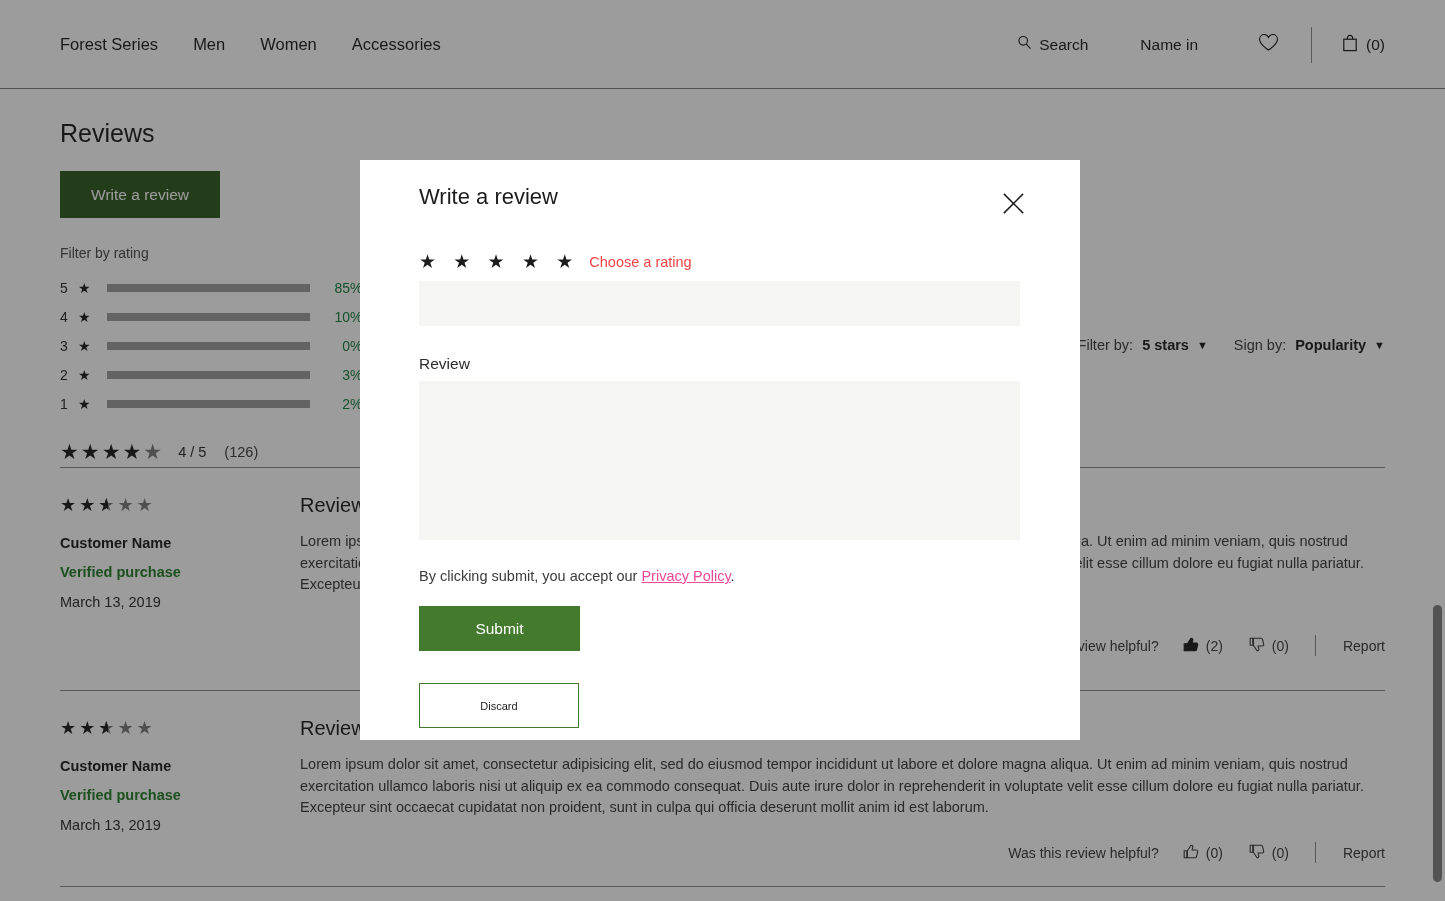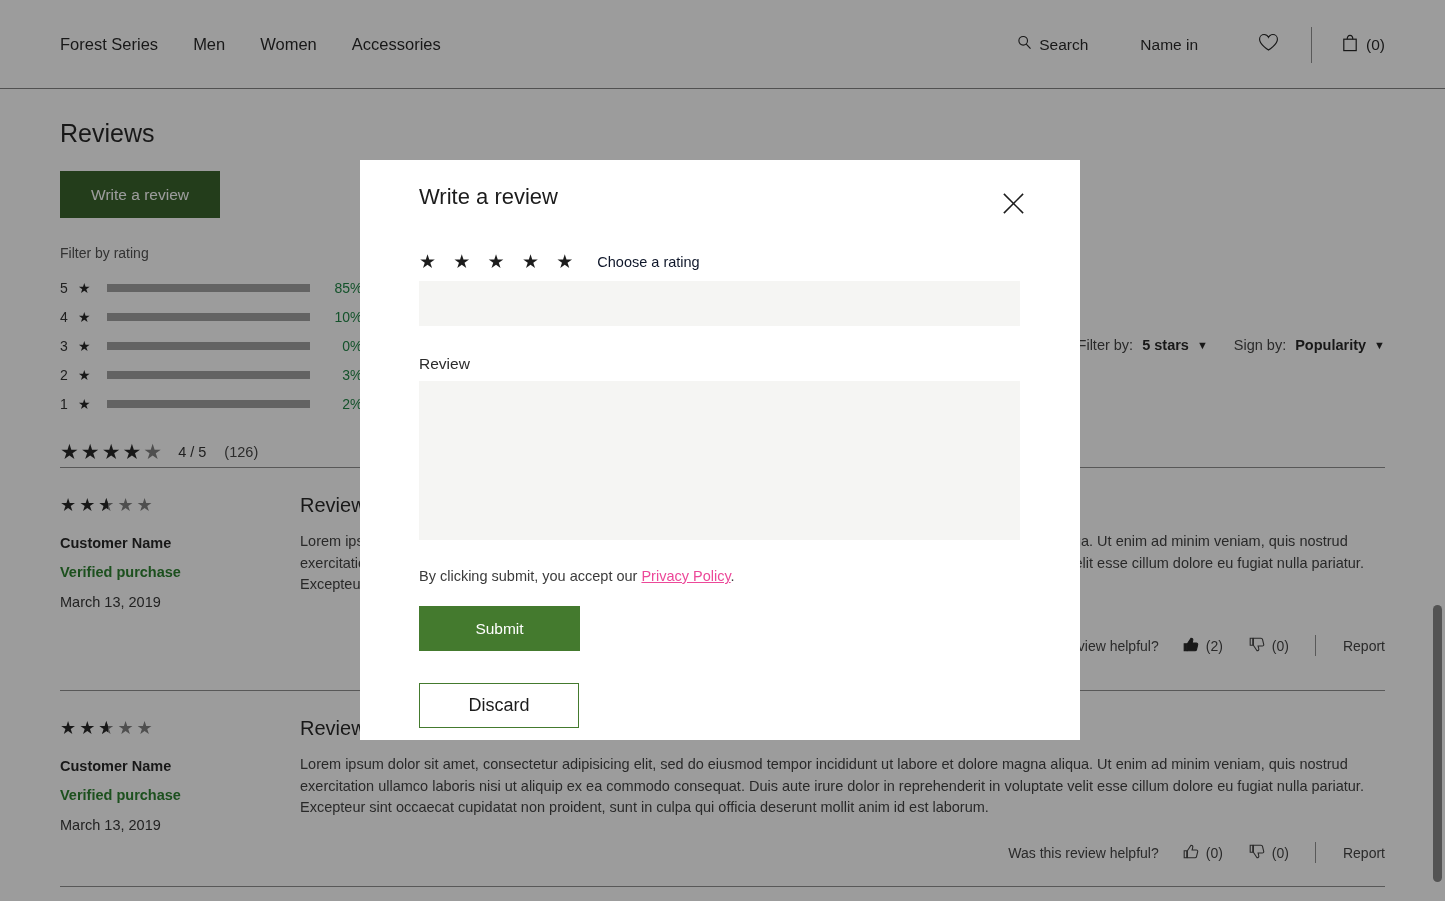--- a/index.html
+++ b/index.html
@@ -175,21 +175,21 @@
     cursor: pointer;
     display: flex; align-items: center; justify-content: center;
   }
   .rating-pick {
     display: flex; align-items: center; margin-top: 40px;
   }
   .rating-pick .stars {
     font-size: 19px; letter-spacing: 6px; color: #1c1c1c; cursor: pointer;
   }
   .rating-pick .hint {
-    font-size: 14.5px; color: #0f172a; margin-left: 18px;
+    font-size: 14.5px; color: #ef4444; margin-left: 10px;
   }
   .fld-label {
     font-size: 15.5px; color: #2b2b2b; margin-top: 29px; display:block;
   }
   .fld-input {
     width: 601px; height: 45px;
     background: #f5f5f3; border: none;
     margin-top: 8px;
     font-family: "Liberation Sans", sans-serif;
     font-size: 14.5px; color: #2b2b2b;
@@ -210,21 +210,21 @@
   .modal-actions { display: flex; gap: 32px; margin-top: 22px; flex-direction: column; }
   .btn-submit {
     width: 161px; height: 45px;
     background: #447a2e; color: #ffffff;
     border: none; font-size: 15.5px; cursor: pointer;
     font-family: "Liberation Sans", sans-serif;
   }
   .btn-discard {
     width: 160px; height: 45px;
     background: #ffffff; color: #1c1c1c;
-    border: 1px solid #447a2e; font-size: 18px; cursor: pointer;
+    border: 1px solid #447a2e; font-size: 11px; cursor: pointer;
     font-family: "Liberation Sans", sans-serif;
   }
   .half-star { position: relative; display: inline-block; }
 </style>
 </head>
 <body>
 
 <div class="page">
 
   <div class="header">

